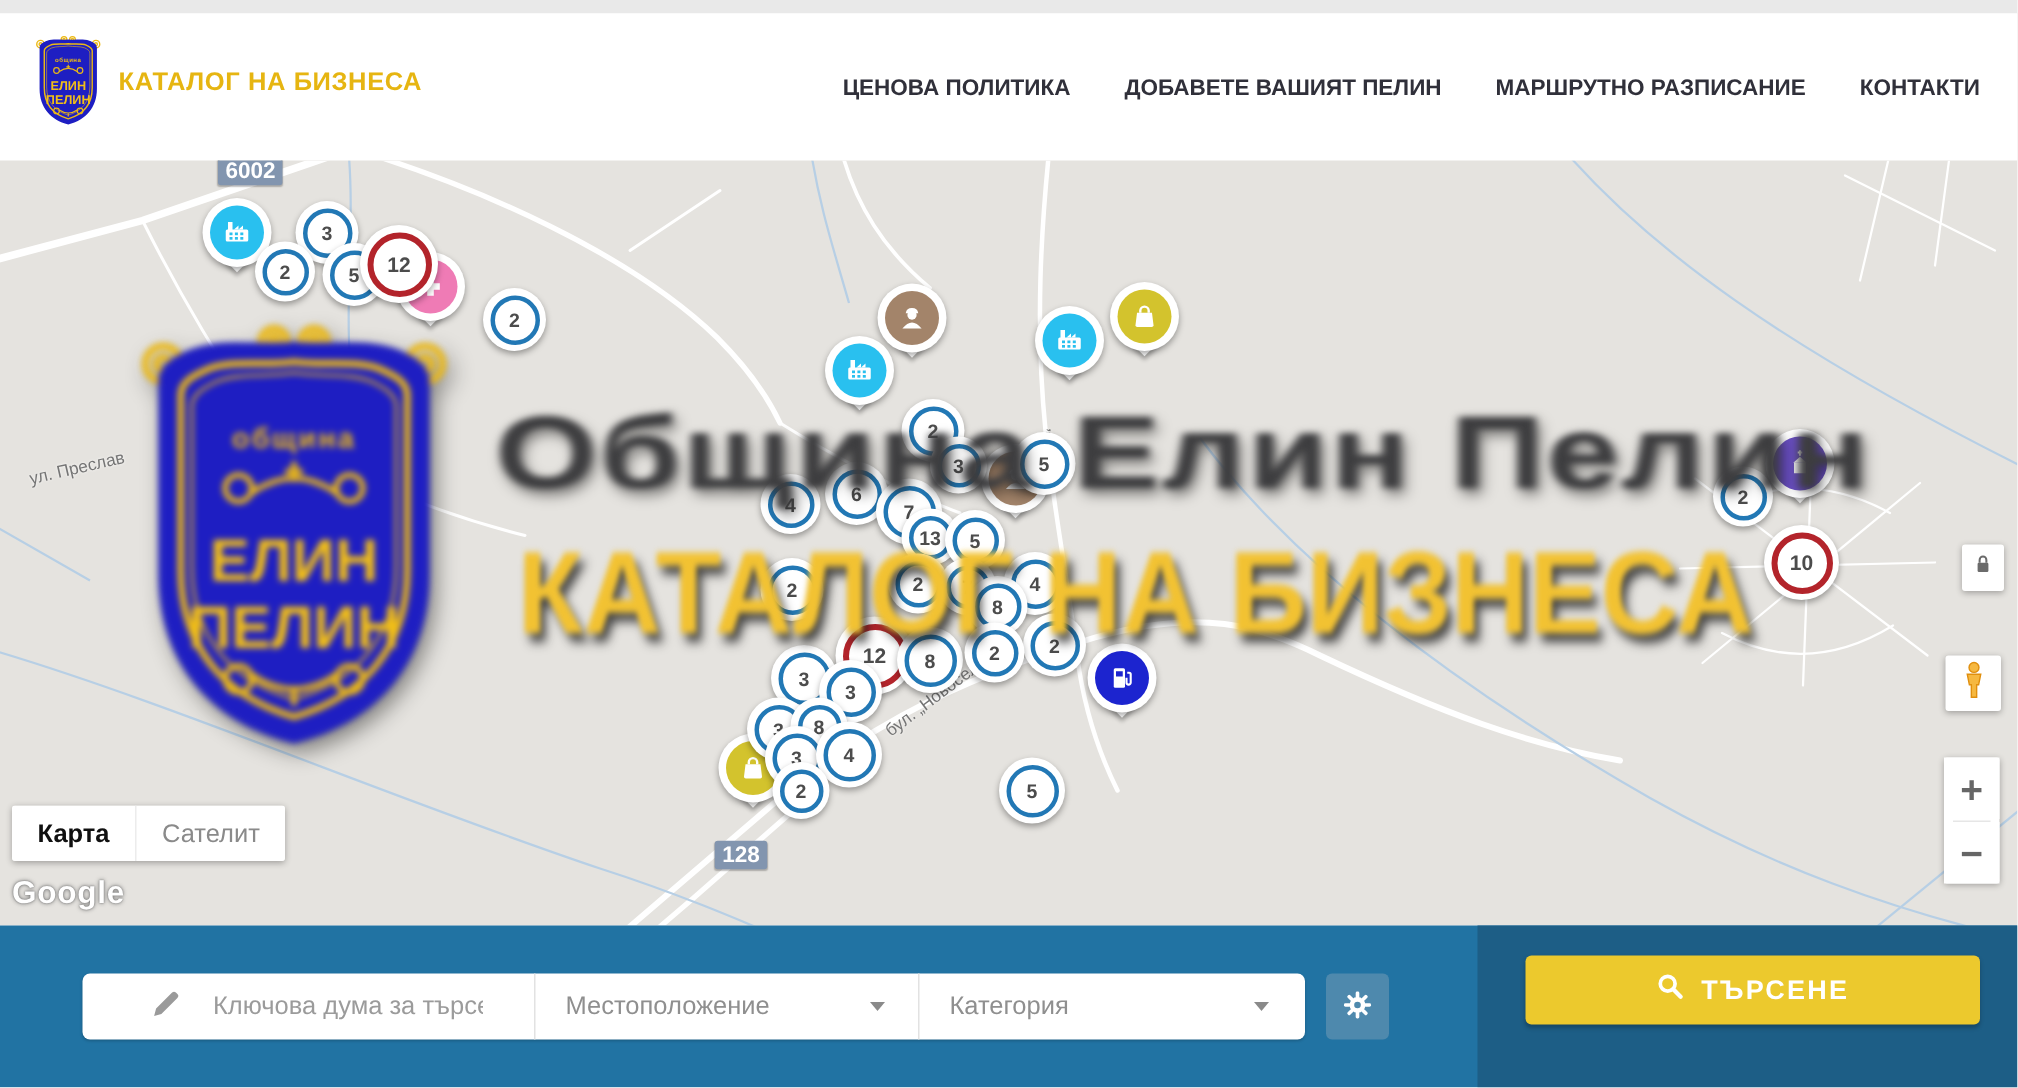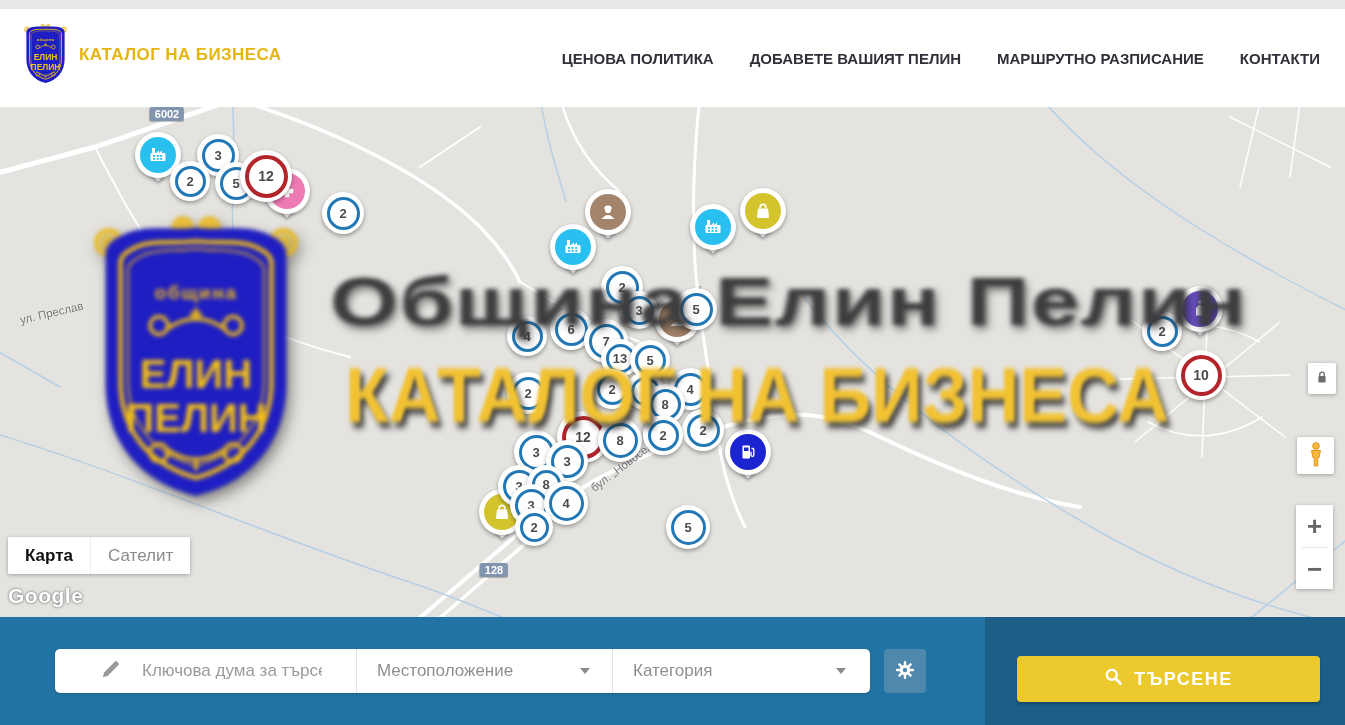--- a/index.html
+++ b/index.html
@@ -11,21 +11,21 @@
   .logo-sm svg{width:47px;height:63px;display:block;}
   .brand-title{font-size:20px;font-weight:bold;color:#3e3d40;line-height:1.15;}
   .brand-sub{font-size:17px;font-weight:bold;color:#e6b511;letter-spacing:.4px;}
   nav{position:absolute;right:25px;top:0;height:100%;display:flex;align-items:center;gap:36px;}
   nav a{font-size:15px;font-weight:bold;color:#30303a;text-decoration:none;white-space:nowrap;}
   
   .map{position:absolute;top:107px;left:0;width:1345px;height:510px;background:#e5e3df;overflow:hidden;}
   .map svg.roads{position:absolute;inset:0;z-index:0;}
   #labels{position:absolute;inset:0;z-index:1;}
   .street-label{position:absolute;color:#757575;font-size:11.5px;white-space:nowrap;transform-origin:left center;text-shadow:0 0 2px #fff;}
-  .road-badge{position:absolute;transform:translate(-50%,-50%);background:#8295af;color:#fff;font-size:11px;font-weight:bold;padding:1px 5px;border-radius:2px;box-shadow:0 1px 1px rgba(0,0,0,.25);}
+  .road-badge{position:absolute;transform:translate(-50%,-50%);background:#8295af;color:#fff;font-size:15px;font-weight:bold;padding:1px 5px;border-radius:2px;box-shadow:0 1px 1px rgba(0,0,0,.25);}
   #pins{position:absolute;inset:0;z-index:2;}
   #clusters{position:absolute;inset:0;z-index:3;}
   .pin{position:absolute;width:46px;height:46px;transform:translate(-50%,-50%);}
   .pin .tail{position:absolute;left:50%;top:29px;width:17px;height:17px;background:#fff;transform:translateX(-50%) rotate(45deg);box-shadow:2px 2px 3px rgba(0,0,0,.25);}
   .pin .head{position:relative;width:46px;height:46px;background:#fff;border-radius:50%;box-shadow:0 2px 4px rgba(0,0,0,.35);display:flex;align-items:center;justify-content:center;}
   .pin .inner{width:36px;height:36px;border-radius:50%;display:flex;align-items:center;justify-content:center;}
   .cluster{position:absolute;transform:translate(-50%,-50%);background:#fff;border-radius:50%;box-shadow:0 2px 4px rgba(0,0,0,.35);display:flex;align-items:center;justify-content:center;}
   .cluster .ring{box-sizing:border-box;border-radius:50%;display:flex;align-items:center;justify-content:center;font-weight:bold;color:#4c4c4c;background:#fff;}
   
   .watermark{position:absolute;inset:0;z-index:4;pointer-events:none;}
@@ -53,21 +53,21 @@
   .searchbar{position:absolute;top:617px;left:0;width:1345px;height:108px;background:#2173a3;}
   .searchbar .right-zone{position:absolute;right:0;top:0;width:360px;height:108px;background:#1d5e86;}
   .inputs{position:absolute;left:55px;top:32px;width:815px;height:44px;background:#fff;border-radius:5px;display:flex;box-shadow:0 1px 2px rgba(0,0,0,.2);}
   .f1{width:301px;display:flex;align-items:center;gap:18px;padding-left:45px;box-sizing:border-box;}
   .f1 input{border:none;outline:none;font-size:17px;color:#555;width:180px;font-family:inherit;background:transparent;}
   .f1 input::placeholder{color:#9b9b9b;}
   .fsel{width:256px;border-left:1px solid #e2e2e2;display:flex;align-items:center;box-sizing:border-box;padding:0 22px 0 20px;font-size:17px;color:#8f8f8f;cursor:pointer;}
   .fsel .sel-text{flex:1;}
   .arrow{width:0;height:0;border-left:5px solid transparent;border-right:5px solid transparent;border-top:6px solid #8a8a8a;}
   .gearbtn{position:absolute;left:884px;top:32px;width:42px;height:44px;background:#4e89ad;border:none;border-radius:4px;display:flex;align-items:center;justify-content:center;cursor:pointer;}
-  .searchbtn{position:absolute;left:1017px;top:39px;width:303px;height:46px;background:#ecc92d;border:none;border-radius:4px;color:#fff;font-weight:bold;font-size:18px;letter-spacing:1.5px;font-family:inherit;display:flex;align-items:center;justify-content:center;gap:11px;cursor:pointer;box-shadow:0 2px 3px rgba(0,0,0,.25);}
+  .searchbtn{position:absolute;left:1017px;top:20px;width:303px;height:46px;background:#ecc92d;border:none;border-radius:4px;color:#fff;font-weight:bold;font-size:18px;letter-spacing:1.5px;font-family:inherit;display:flex;align-items:center;justify-content:center;gap:11px;cursor:pointer;box-shadow:0 2px 3px rgba(0,0,0,.25);}
 </style>
 </head>
 <body>
 
 <div class="page">
   <div class="topstrip"></div>
 
   <header>
     <div class="brand">
       <div class="logo-sm">

